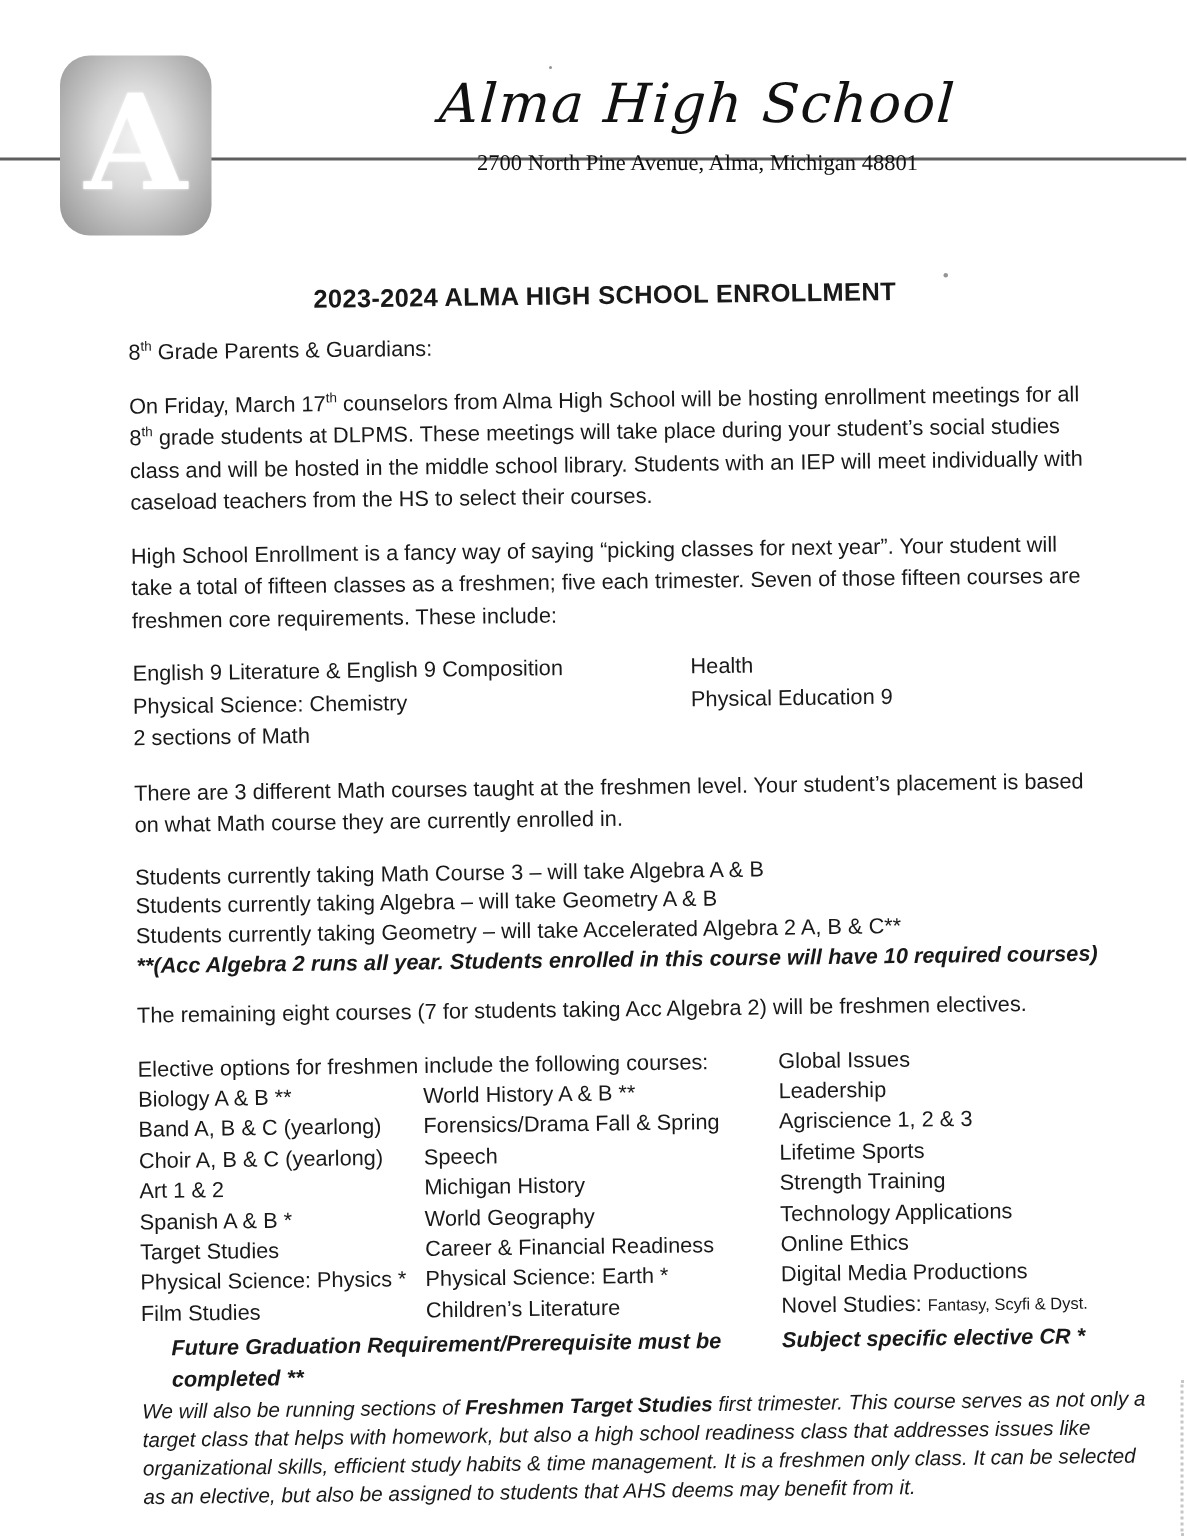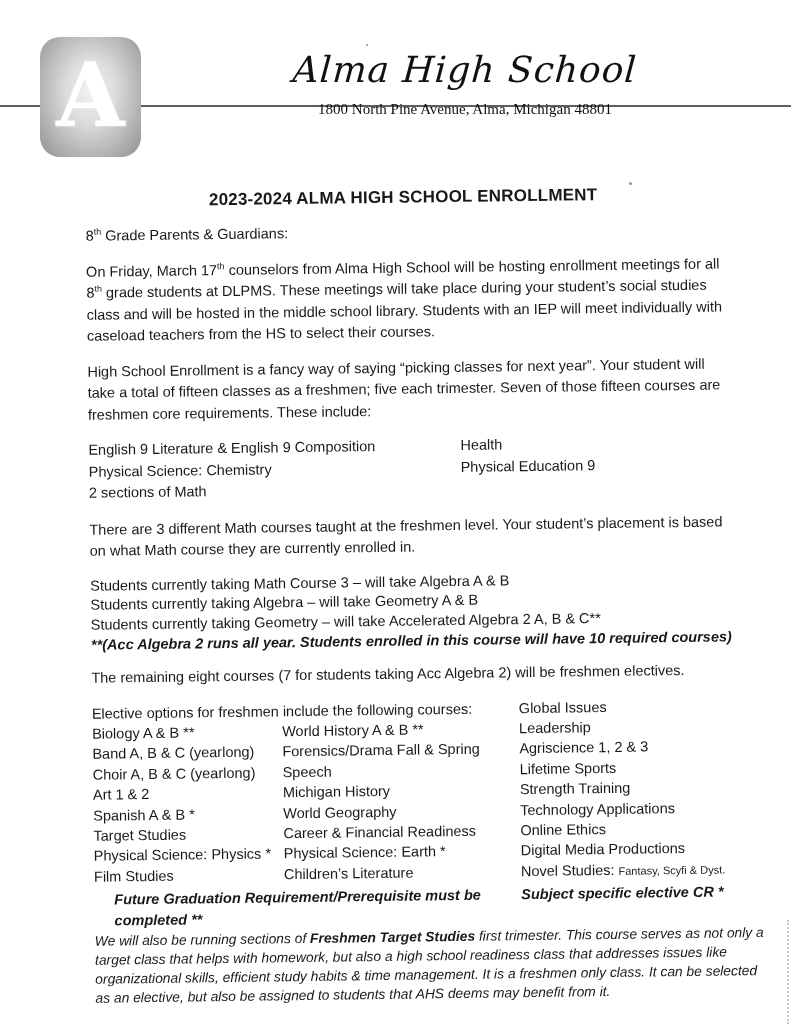--- a/index.html
+++ b/index.html
@@ -133,21 +133,21 @@
 
 <div class="page">
 
   <header class="letterhead">
     <div class="rule"></div>
     <div class="logo">
       <span class="logo-letter">A</span>
     </div>
     <div class="head-text">
       <div class="school-name">Alma High School</div>
-      <div class="address">1800 North Pine Avenue, Alma, Michigan 48801</div>
+      <div class="address">2700 North Pine Avenue, Alma, Michigan 48801</div>
     </div>
   </header>
 
   <main class="content">
 
     <h1 class="title">2023-2024 ALMA HIGH SCHOOL ENROLLMENT</h1>
 
     <p class="body-par salutation"><span>8</span><sup>th</sup><span> Grade Parents &amp; Guardians:</span></p>
 
     <p class="body-par"><span>On Friday, March 17</span><sup>th</sup><span> counselors from Alma High School will be hosting enrollment meetings for all 8</span><sup>th</sup><span> grade students at DLPMS.  These meetings will take place during your student’s social studies class and will be hosted in the middle school library.  Students with an IEP will meet individually with caseload teachers from the HS to select their courses.</span></p>

